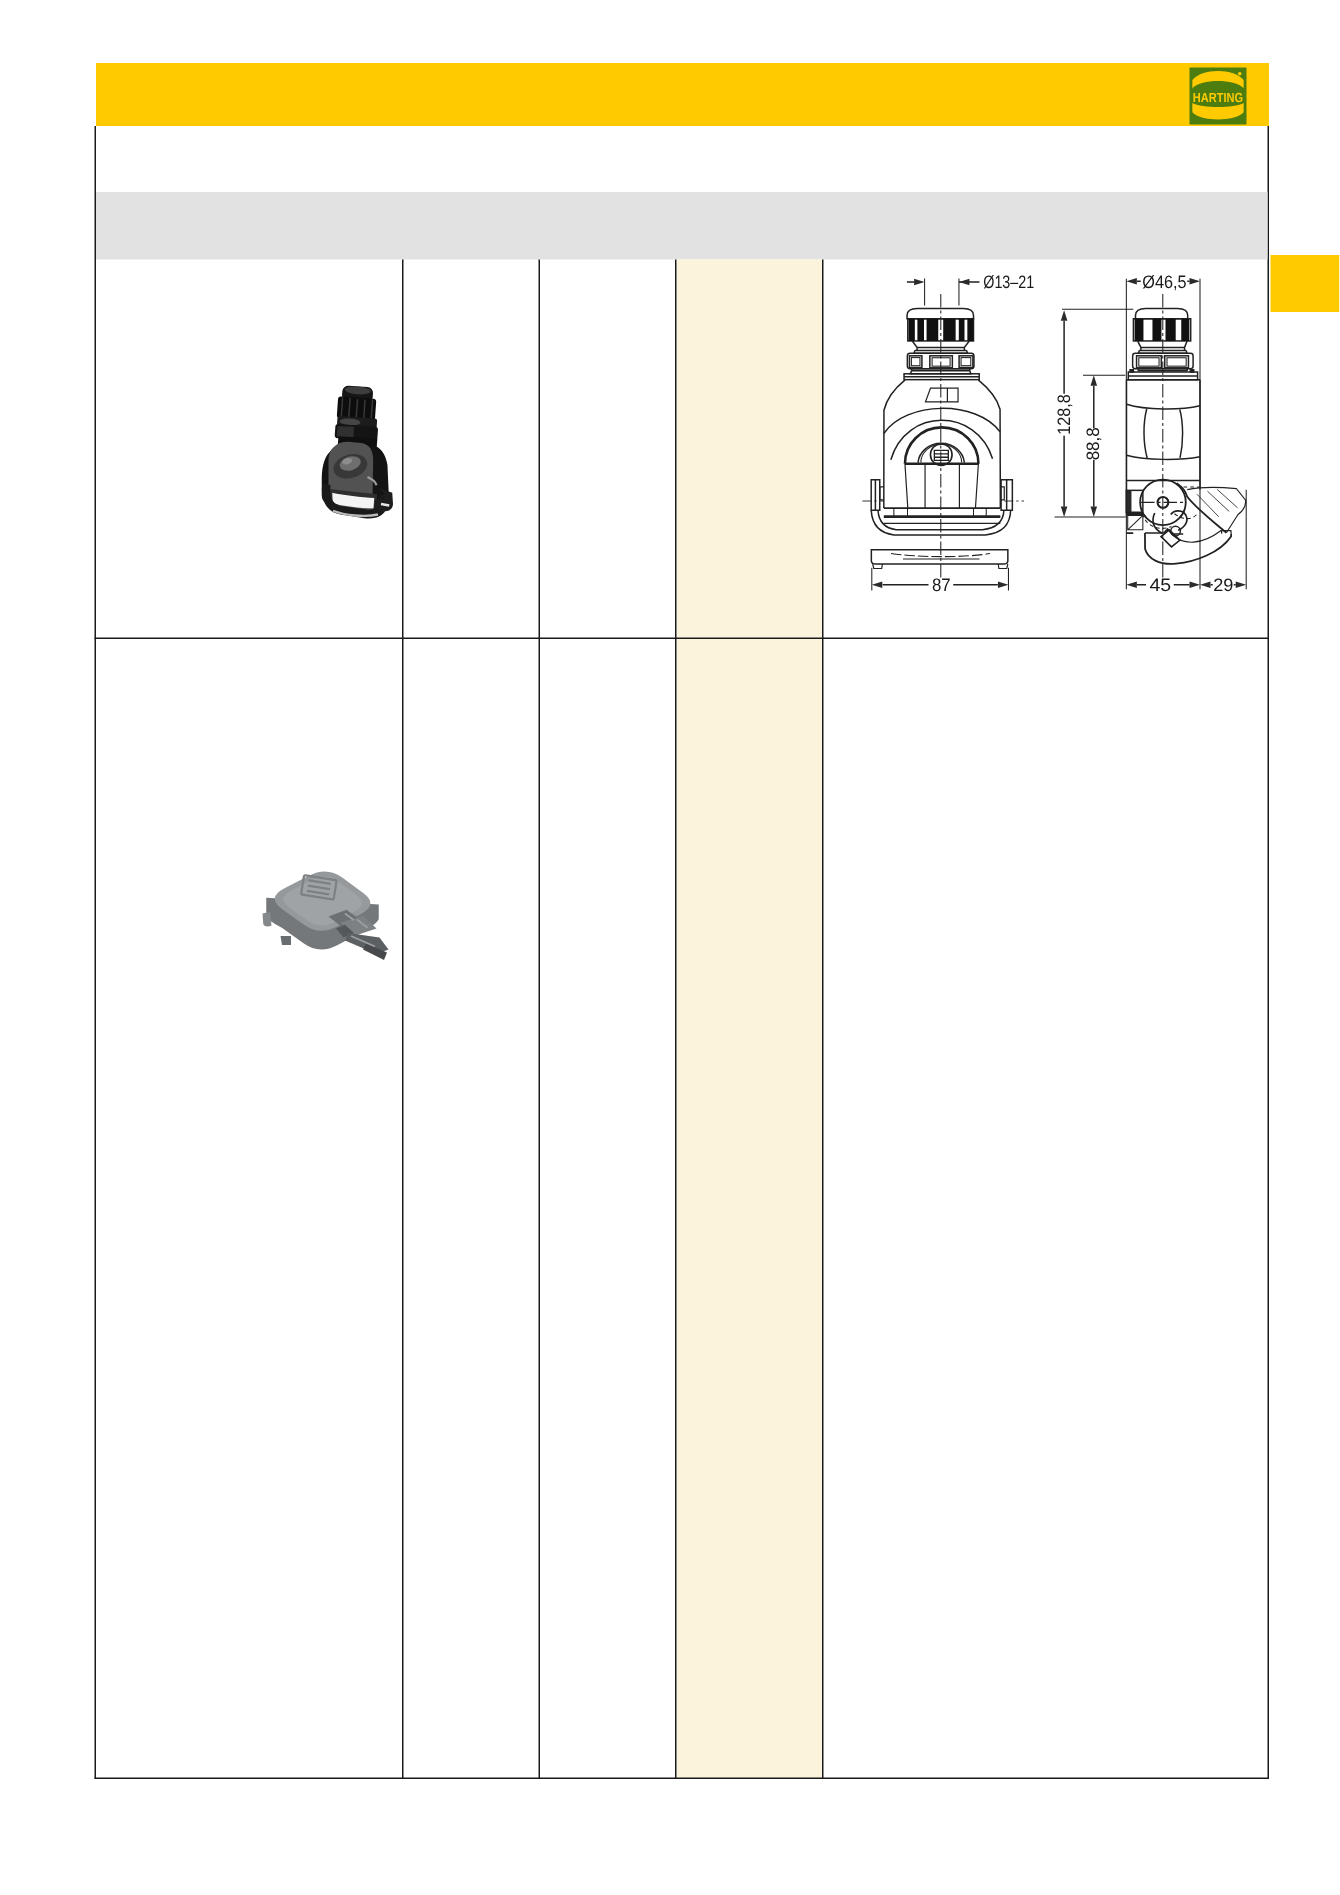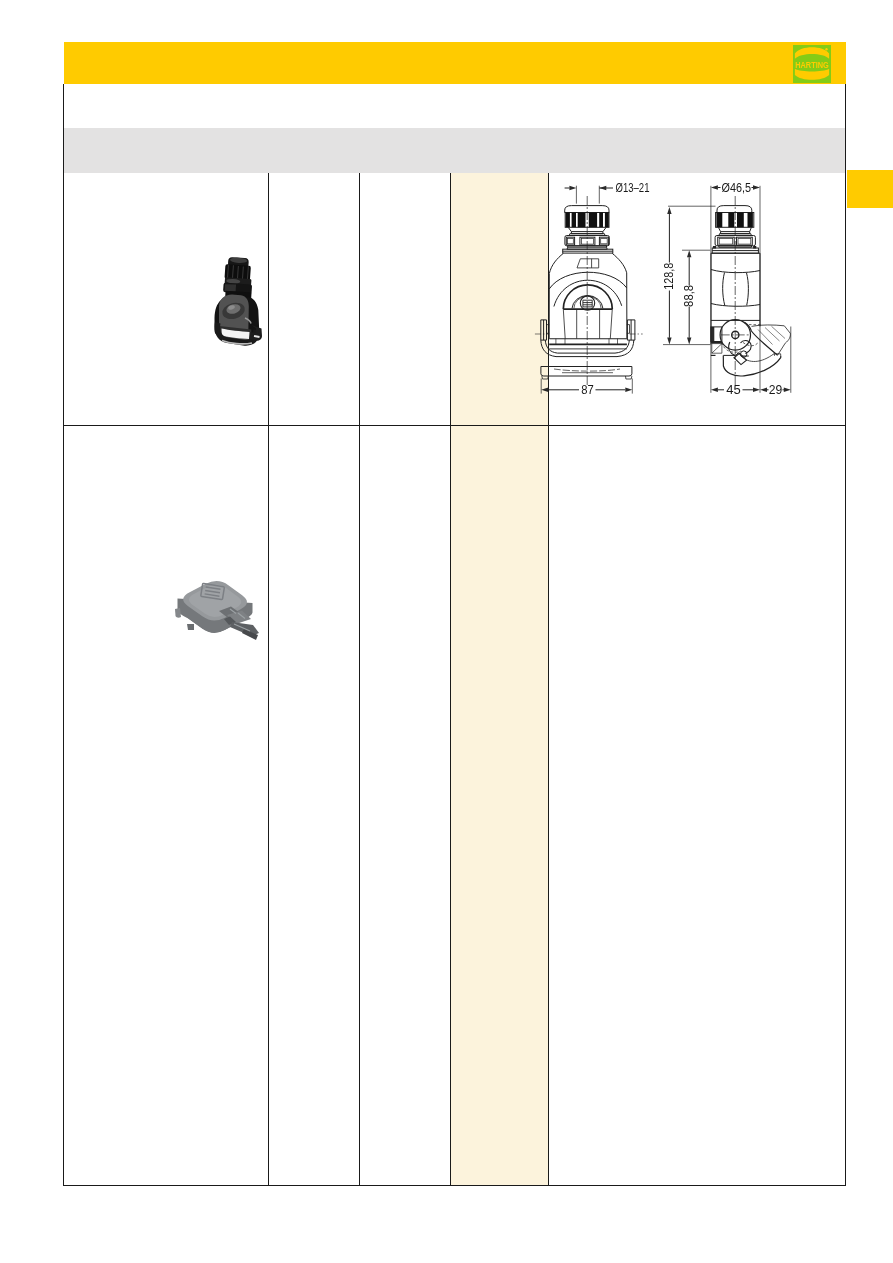--- a/index.html
+++ b/index.html
@@ -5,21 +5,21 @@
   html,body{margin:0;padding:0;}
   body{width:893px;height:1263px;position:relative;background:#ffffff;
        font-family:"Liberation Sans", sans-serif;}
   .abs{position:absolute;}
 </style>
 </head>
 <body>
 
 <div class="abs" style="left:64px;top:42px;width:782px;height:42px;background:#FFCB00;"></div>
 
-<div class="abs" style="left:793px;top:45px;width:38px;height:38px;background:#84cc16;">
+<div class="abs" style="left:793px;top:45px;width:38px;height:38px;background:#4d7c0f;">
 <svg width="38" height="38" viewBox="0 0 38 38">
   <path d="M1.9,8.4 C8,0.2 30,0.2 36.1,8.4 L36.1,13.8 C30,7.4 8,7.4 1.9,13.8 Z" fill="#FFCB00"></path>
   <path d="M1.9,29.9 C8,36.3 30,36.3 36.1,29.9 L36.1,23.7 C30,27.3 8,27.3 1.9,23.7 Z" fill="#FFCB00"></path>
   <text x="19" y="22.7" font-size="8.8" font-weight="bold" text-anchor="middle" fill="#FFCB00" textLength="33.6" lengthAdjust="spacingAndGlyphs" font-family="Liberation Sans, sans-serif">HARTING</text>
   <circle cx="33.5" cy="4.2" r="1.2" fill="#FFCB00"></circle>
 </svg>
 </div>
 
 <div class="abs" style="left:63px;top:84px;width:1px;height:1102px;background:#1a1a1a;"></div>
 <div class="abs" style="left:845px;top:84px;width:1px;height:1102px;background:#1a1a1a;"></div>
@@ -84,21 +84,21 @@
 <path d="M15,52 L22,52 L22,58 L16,58 Z" fill="#6a6d70"></path>
 <path d="M47,39 L59,34.5 L68,41 L56,46 Z" fill="#6d7073"></path>
 <path d="M55,43 L70,38.5 L79,47 L64,52 Z" fill="#7e8184"></path>
 <path d="M52,47 L58,44.5 L64,50 L57,53 Z" fill="#55585b"></path>
 <path d="M60,50 L81,53 L87,61 L79,64 L58,55 Z" fill="#5d6063"></path>
 <path d="M72,57 L86,63 L84,68 L70,61 Z" fill="#47494c"></path>
 <path d="M58,37 L64,41.5 M66,41 L73,46.5 M62,52 L78,59" stroke="#9ba0a3" stroke-width="1.2"></path>
 </svg>
 </div>
 
-<div class="abs" style="left:530px;top:173px;width:294px;height:252px;text-decoration:underline;">
+<div class="abs" style="left:570px;top:173px;width:294px;height:252px;text-decoration:underline;">
 <svg width="294" height="252" viewBox="551 173 294 252" fill="none" stroke="#222222" stroke-width="1" font-family="Liberation Sans, sans-serif" font-size="12">
 
 <path d="M608.2,196 V387" stroke-width="0.7" stroke-dasharray="9 2 2 2"></path>
 
 <g>
 <path d="M597.4,185.7 V203.6 M620.3,185.7 V203.6" stroke-width="0.7"></path>
 <path d="M585.6,188 H590.6 M620.3,188 H634"></path>
 <path d="M597.4,188 L590.4,185.8 V190.2 Z M620.3,188 L627.3,185.8 V190.2 Z" fill="#2b2b2b" stroke="none"></path>
 <text x="636.5" y="191.9" fill="#1a1a1a" stroke="none" textLength="34" lengthAdjust="spacingAndGlyphs">Ø13–21</text>
 </g>

